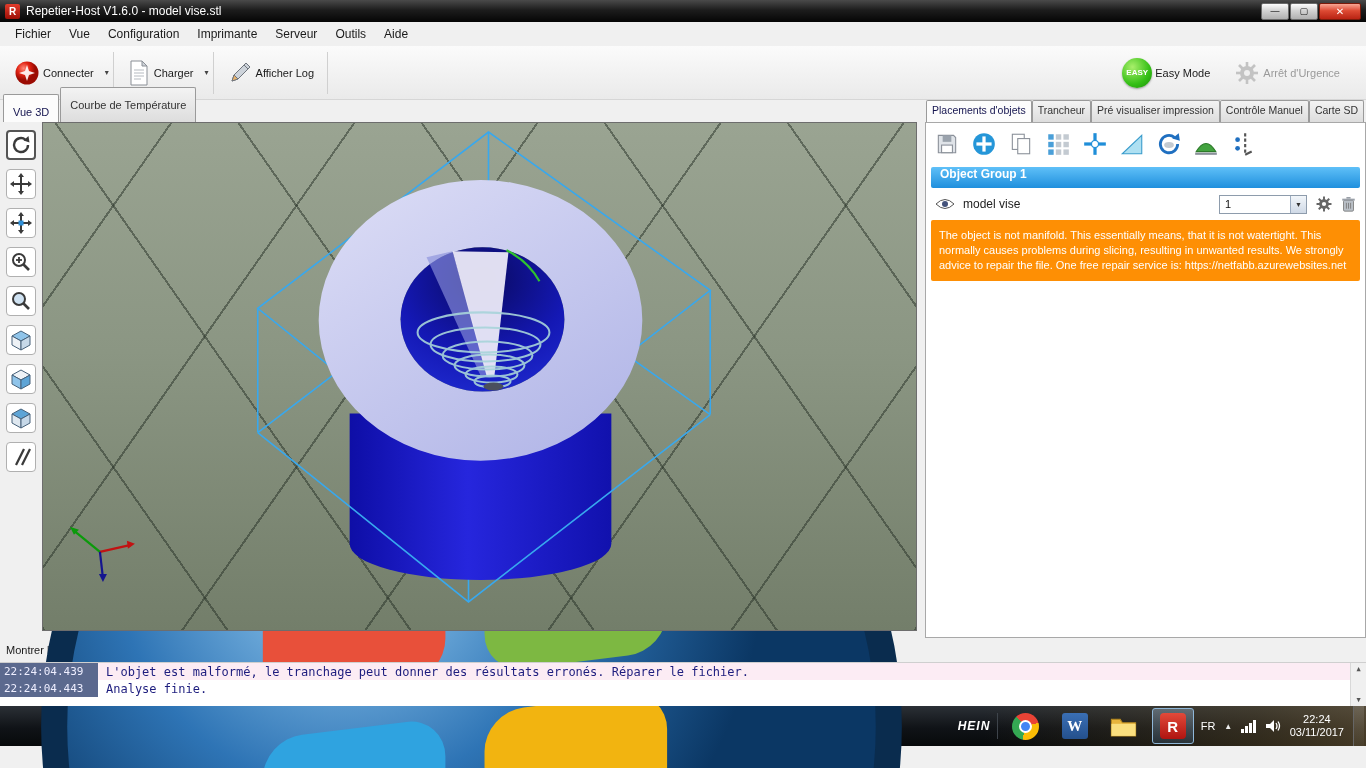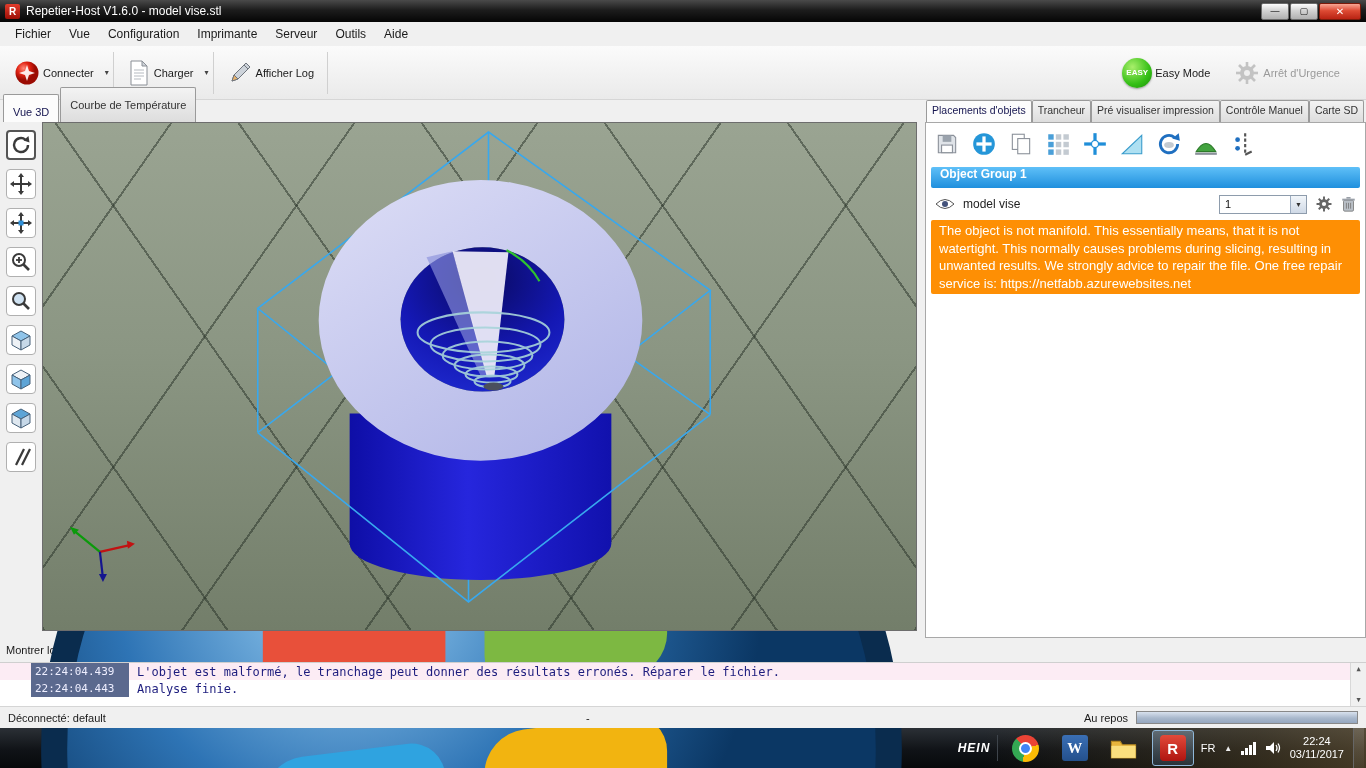--- a/index.html
+++ b/index.html
@@ -48,33 +48,33 @@
   .rtabrow{height:22px;display:flex;padding-left:1px;}
   .rtab{font-size:10.5px;padding:3px 5px;}
   .right-body{flex:1;background:#fff;border:1px solid #a8a8a8;padding:3px 5px;display:flex;flex-direction:column;gap:3px;}
   .obj-toolbar{display:flex;align-items:center;gap:5px;padding:2px 0 4px;}
   .oicon{width:32px;height:32px;display:flex;align-items:center;justify-content:center;border-radius:3px;}
   .group-header{height:21px;background:linear-gradient(#5fc0f8,#1f8fdd);color:#fff;font-size:12px;font-weight:bold;display:flex;align-items:flex-start;padding-left:9px;border-radius:2px;}
   .object-row{height:26px;display:flex;align-items:center;gap:8px;padding:0 4px;font-size:12px;color:#222;}
   .obj-name{width:145px;}
   .combo{margin-left:auto;width:88px;height:19px;border:1px solid #8e9cac;background:#fff;display:flex;align-items:center;font-size:11px;padding-left:5px;color:#111;}
   .combo-arrow{margin-left:auto;width:16px;height:100%;display:flex;align-items:center;justify-content:center;font-size:7px;color:#333;background:linear-gradient(#f2f6fa,#cfd9e6);border-left:1px solid #9cacc0;}
-  .warning{background:#fe8f04;color:#fff;font-size:13px;line-height:1.35;padding:2px 8px;border-radius:2px;}
+  .warning{background:#fe8f04;color:#fff;font-size:11px;line-height:1.35;padding:8px 8px;border-radius:2px;}
 
   
   .log-filterbar{height:24px;background:#f0f0f0;display:flex;align-items:center;font-size:11px;color:#1a1a1a;padding-left:6px;}
   .lf-label{margin-right:6px;}
   .filter-btn{display:flex;align-items:center;gap:4px;padding:3px 8px;border-radius:2px;}
   .f-outer{width:13px;height:13px;border-radius:50%;background:radial-gradient(circle at 35% 30%,#8ecdf4,#1a66b4);display:flex;align-items:center;justify-content:center;}
   .f-inner{width:7px;height:7px;border:1.5px solid #fff;border-radius:50%;}
   .lf-sep{width:1px;height:16px;background:#c8c8c8;margin:0 6px;}
   .log-area{height:44px;background:#fff;border-top:1px solid #cfcfcf;position:relative;font-family:"DejaVu Sans Mono",monospace;overflow:hidden;}
   .log-row{display:flex;height:17px;align-items:stretch;}
   .log-row.warn{background:#fcecf4;}
-  .log-time{width:98px;min-width:98px;background:#5b698e;color:#eef;display:flex;align-items:center;padding-left:4px;font-size:11px;margin-left:31px;}
+  .log-time{width:98px;min-width:98px;background:#5b698e;color:#eef;display:flex;align-items:center;padding-left:4px;font-size:11px;}
   .log-text{display:flex;align-items:center;padding-left:8px;font-size:12px;color:#1d1d7e;white-space:nowrap;}
   .log-scroll{position:absolute;right:0;top:0;width:16px;height:100%;background:#f0f0f0;border-left:1px solid #d8d8d8;display:flex;flex-direction:column;justify-content:space-between;align-items:center;font-size:7px;color:#555;padding:2px 0;}
 
   
   .statusbar{height:22px;background:#f0f0f0;border-top:1px solid #d5d5d5;display:flex;align-items:center;font-size:11px;color:#1a1a1a;padding:0 8px;position:relative;}
   .sb-center{position:absolute;left:586px;}
   .sb-right{margin-left:auto;display:flex;align-items:center;gap:8px;}
   .progress{width:222px;height:13px;border:1px solid #888;background:linear-gradient(#d8e1ed,#a9b8cc 55%,#95a7bf);}
 
   
@@ -514,28 +514,20 @@
     <div class="log-row">
       <span class="log-time">22:24:04.443</span>
       <span class="log-text">Analyse finie.</span>
     </div>
     <div class="log-scroll">
         <span>▲</span>
         <span>▼</span>
       </div>
   </div>
 
-  <div class="statusbar">
-    <span>Déconnecté: default</span>
-    <span class="sb-center">-</span>
-    <div class="sb-right">
-      <span>Au repos</span>
-      <div class="progress"></div>
-    </div>
-  </div>
 
   <div class="taskbar">
     <svg class="orb" viewBox="0 0 36 36">
       <defs>
           <radialGradient id="orbG" cx="0.35" cy="0.3">
             <stop offset="0" stop-color="#9fd4f7"></stop>
             <stop offset="0.55" stop-color="#2e74b5"></stop>
             <stop offset="1" stop-color="#0b3764"></stop>
           </radialGradient>
         </defs>

